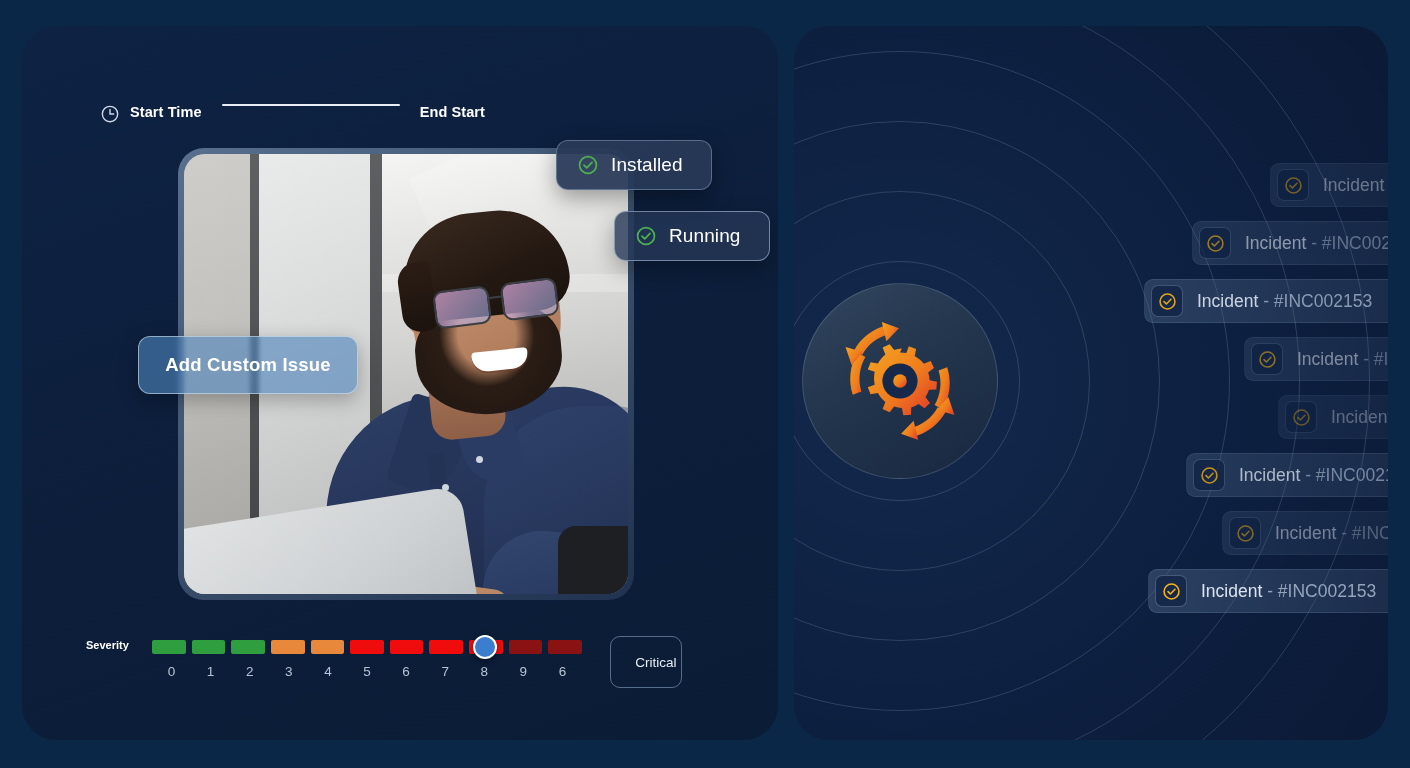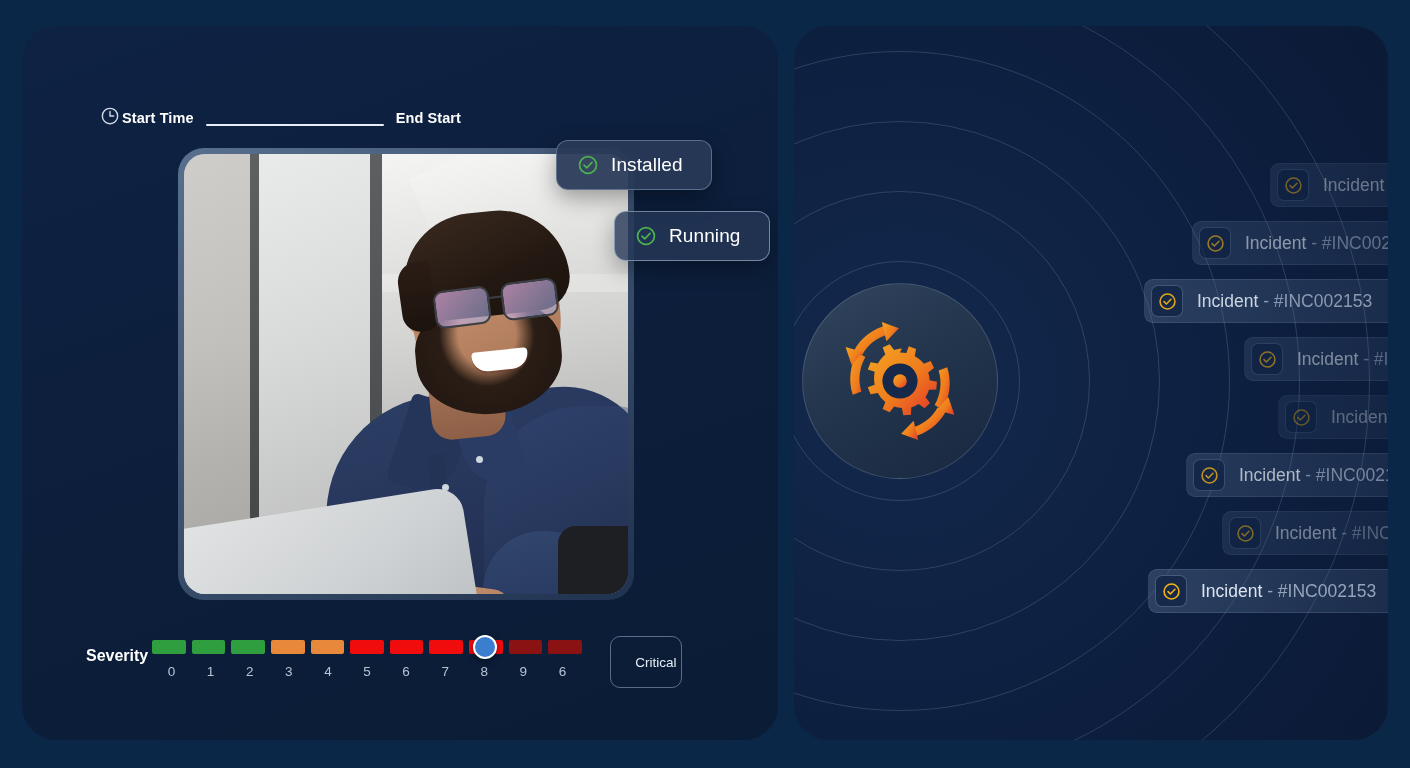--- a/index.html
+++ b/index.html
@@ -15,21 +15,21 @@
   .left-panel {
     position: absolute; left: 22px; top: 26px;
     width: 756px; height: 714px;
     background: linear-gradient(160deg, #0e2244 0%, #0c1e3a 55%, #0b1c36 100%);
     border-radius: 34px;
     overflow: hidden;
   }
 
   .time-row {
     position: absolute; left: 78px; top: 78px;
-    display: flex; align-items: flex-end; gap: 2px;
+    display: flex; align-items: flex-start; gap: 10px;
     height: 22px;
   }
   .clock-icon { width: 20px; height: 20px; display:block; }
   .time-label {
     color: #ffffff; font-size: 14.5px; font-weight: 700;
     letter-spacing: .1px; white-space: nowrap;
   }
   .time-line {
     width: 178px; height: 2px; background:#e9eef6; border-radius: 2px;
     margin: 0 10px;
@@ -185,21 +185,21 @@
   }
   .pill-text { color:#fff; font-size: 19px; font-weight: 500; letter-spacing:.1px; }
   .check-green { width: 22px; height: 22px; display:block; flex:none; }
 
   
   .severity-row {
     position: absolute; left: 64px; top: 588px; width: 600px; height: 72px;
   }
   .sev-label {
     position:absolute; left:0; top: 25px;
-    color:#ffffff; font-size: 16px; font-weight: 700; margin-top: 8px;
+    color:#ffffff; font-size: 11px; font-weight: 700;
   }
   .sev-track { position:absolute; left: 66px; top: 26px; width: 430px; height: 14px; display:flex; gap: 6px; }
   .seg { flex:1 1 0; height: 14px; border-radius: 2px; }
   .sev-ticks { position:absolute; left: 66px; top: 50px; width: 430px; height: 20px; }
   .tick {
     position:absolute; top:0; transform: translateX(-50%);
     color:#b8c4d4; font-size: 13.5px; font-weight: 500;
   }
   .sev-handle {
     position:absolute; width: 24px; height: 24px; border-radius: 50%;
@@ -308,20 +308,21 @@
           </div>
           <div class="arm"></div>
           <div class="hand"></div>
           <div class="laptop"></div>
 
           <div class="chair"></div>
         </div>
       </div>
     </div>
 
+    <div class="add-issue-btn">Add Custom Issue</div>
 
     <div class="pill pill-running">
       <span>
         <svg class="check-green" viewBox="0 0 24 24" fill="none">
           <circle cx="12" cy="12" r="9.2" stroke="#4caf50" stroke-width="1.9"></circle>
           <path d="M7.6 12.2l3 3 5.8-6" stroke="#4caf50" stroke-width="1.9" stroke-linecap="round" stroke-linejoin="round"></path>
         </svg>
       </span>
       <span class="pill-text">Running</span>
     </div>

